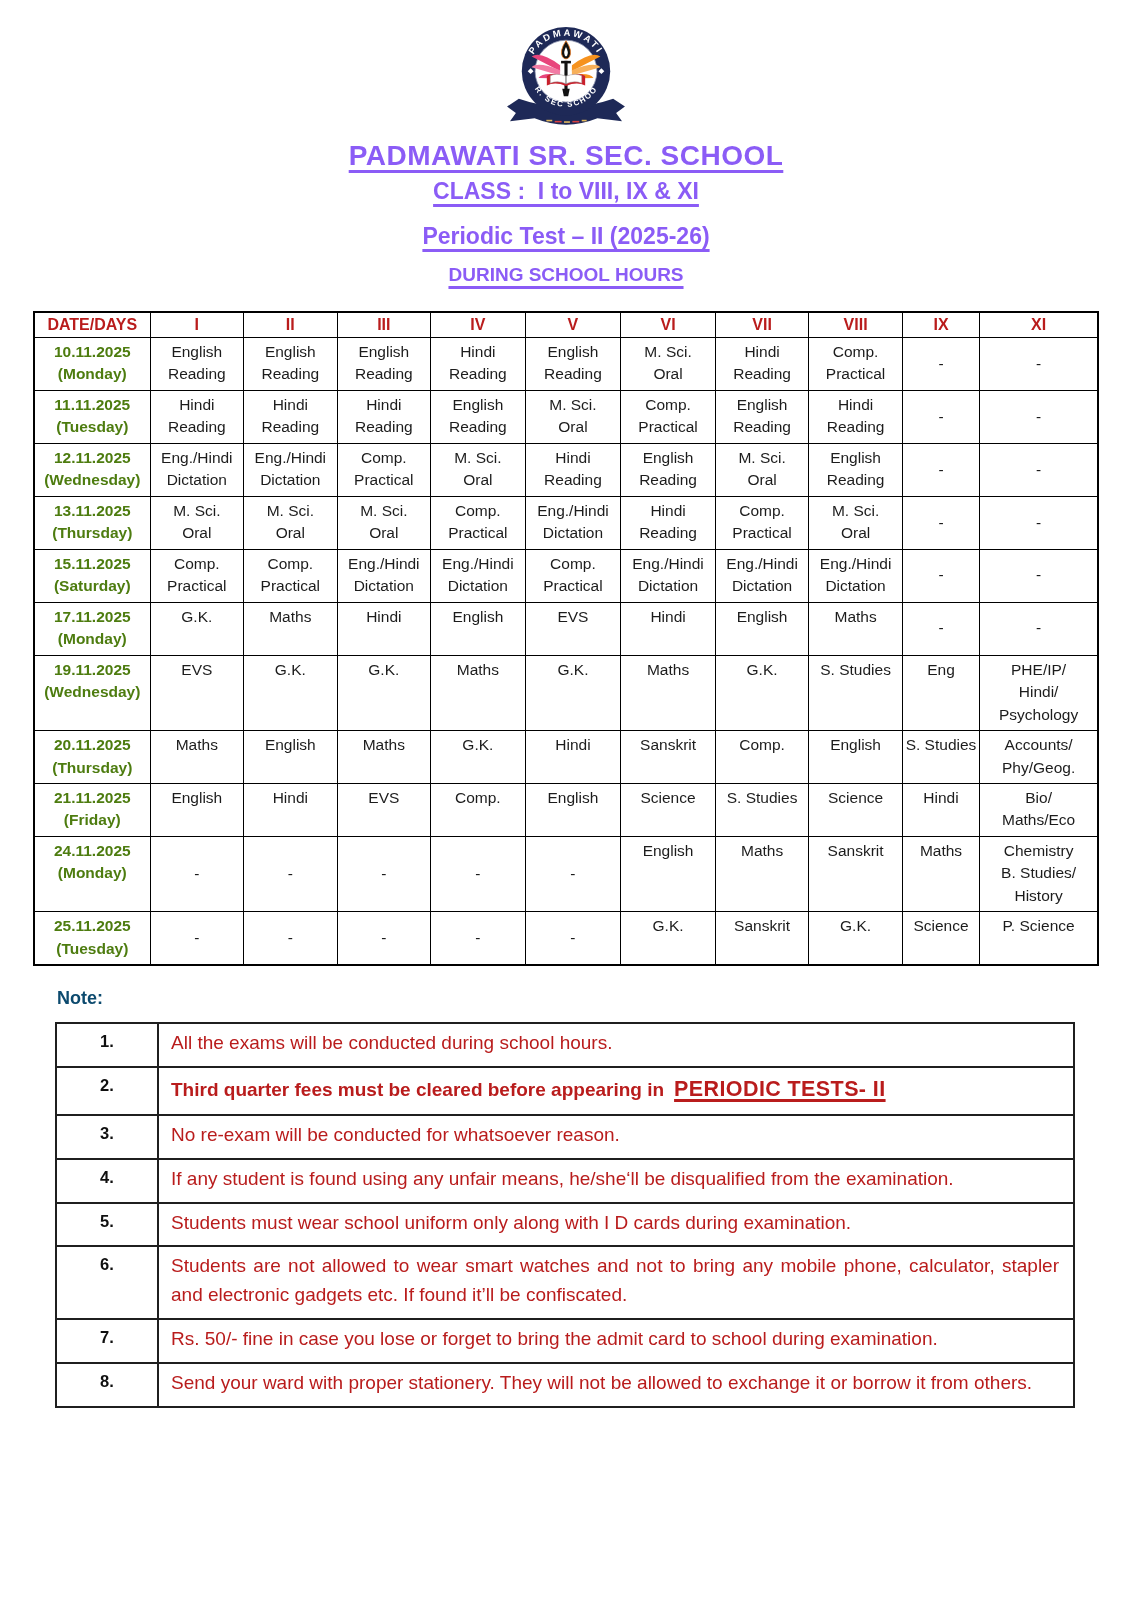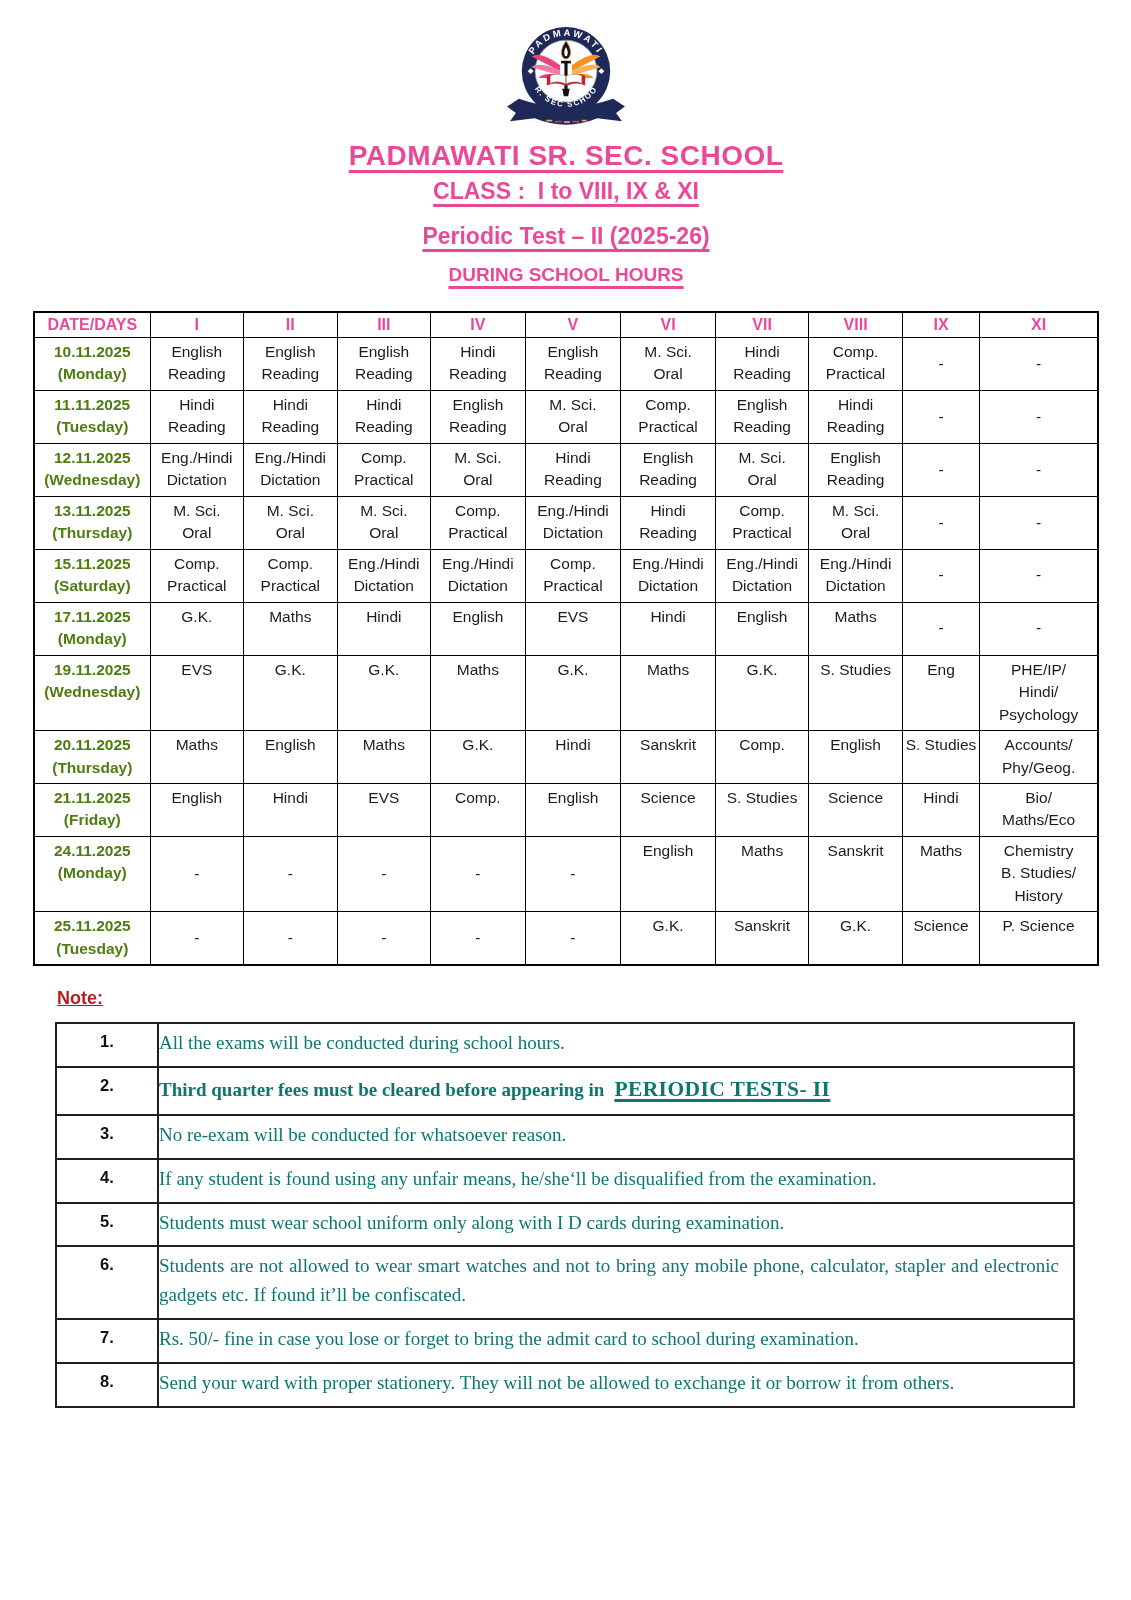--- a/index.html
+++ b/index.html
@@ -8,44 +8,44 @@
     box-sizing:border-box;padding:24px 32px 0 33px;position:relative;
     font-family:"Liberation Sans","DejaVu Sans",sans-serif;color:#111;
   }
   
   .logo-wrap{width:126px;margin:0 auto;}
   .logo-wrap svg{display:block;}
   
   .titles{text-align:center;}
   .t-line{display:inline-block;font-weight:bold;white-space:pre;
     text-decoration:underline;text-decoration-thickness:3px;text-underline-offset:5px;
-    color:#ec4899;}
+    color:#8b5cf6;}
   .t-school{font-size:28px;margin-top:6px;letter-spacing:0.5px;}
   .t-class{font-size:23px;margin-top:10px;}
   .t-test{font-size:23px;margin-top:22px;}
   .t-hours{font-size:19px;margin-top:17px;text-decoration-thickness:2.5px;}
   .t-row{line-height:1;}
   
   table.schedule{width:100%;border-collapse:collapse;table-layout:fixed;margin-top:27px;
     border:2.5px solid #000;}
   table.schedule th{
     border:1.8px solid #000;font-size:16px;font-weight:bold;padding:3px 1px;
-    text-align:center;color:#ec4899;}
+    text-align:center;color:#b91c1c;}
   table.schedule td{
     border:1.6px solid #000;font-size:15.5px;padding:3px 2px 4px 2px;text-align:center;
     vertical-align:top;white-space:pre-line;line-height:1.45;color:#1c1c1c;}
   table.schedule td.date-cell{font-weight:bold;color:#4d7c0f;}
   table.schedule td.dash{vertical-align:middle;line-height:1;}
   
-  .note-label{margin:22px 0 0 24px;font-size:18px;font-weight:bold;color:#b91c1c;text-decoration:underline;}
+  .note-label{margin:22px 0 0 24px;font-size:18px;font-weight:bold;color:#0c4a6e;}
   table.notes{border-collapse:collapse;margin:13px 24px 0 22px;
     width:calc(100% - 46px);border:2.5px solid #1a1a1a;}
   table.notes td{border:2.2px solid #1f1f1f;vertical-align:top;}
   td.n-num{width:92px;text-align:center;font-weight:bold;font-size:16.5px;padding:8px 4px;color:#0f0f0f;}
-  td.n-text{font-size:19px;padding:5px 14px 8px 0;text-align:justify;line-height:1.52;color:#0f766e;font-family:Liberation Serif, serif;}
+  td.n-text{font-size:19px;padding:5px 14px 8px 12px;text-align:justify;line-height:1.52;color:#b91c1c;}
   td.n-text.n-bold{font-weight:bold;}
   .n-highlight{font-weight:bold;font-size:21.5px;margin-left:10px;letter-spacing:0.4px;
     text-decoration:underline;text-decoration-thickness:2.5px;text-underline-offset:3px;}
 </style>
 </head>
 <body>
 
 <div class="page">
 
   <div class="logo-wrap">

